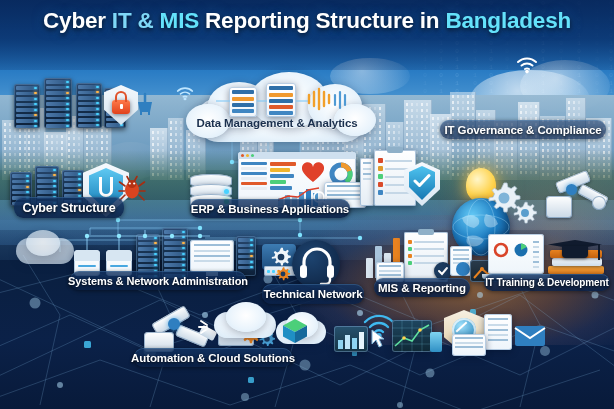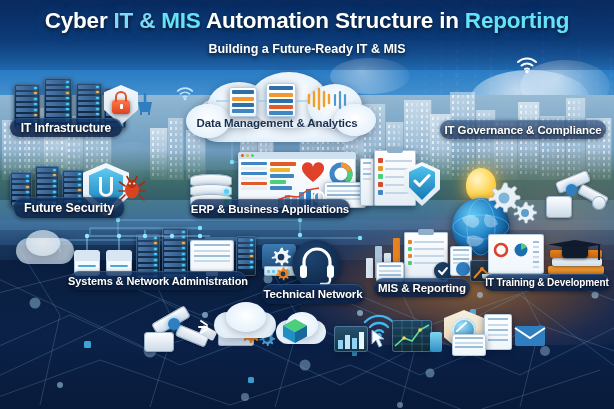--- a/index.html
+++ b/index.html
@@ -1263,23 +1263,22 @@
       <circle cx="300" cy="80" r="2.2"></circle>
         <circle cx="200" cy="88" r="2.2"></circle>
       <circle cx="300" cy="95" r="2.2"></circle>
         <circle cx="250" cy="100" r="2.2"></circle>
       <circle cx="360" cy="98" r="2.2"></circle>
     </g>
   </svg>
 
   <div class="title-band"></div>
   <div class="title">
-    <span class="t-white">Cyber </span><span class="t-cyan">IT &amp; </span><span class="t-cyan2">MIS </span><span class="t-white">Automation Structure in </span><span class="t-cyan2">Reporting</span>
-  </div>
-  <div class="subtitle">Building a Future-Ready IT &amp; MIS</div>
+    <span class="t-white">Cyber </span><span class="t-cyan">IT &amp; </span><span class="t-cyan2">MIS </span><span class="t-white">Reporting Structure in </span><span class="t-cyan2">Bangladesh</span>
+  </div>
 
   <svg class="wifi-ico" style="left:516px;top:56px;" width="22" height="18" viewBox="0 0 22 18">
     <g fill="none" stroke="#ffffff" stroke-width="2" stroke-linecap="round">
       <path d="M2 6 A13 13 0 0 1 20 6"></path>
       <path d="M5.5 9.5 A8.5 8.5 0 0 1 16.5 9.5"></path>
       <path d="M9 13 A4 4 0 0 1 13 13"></path>
     </g>
     <circle cx="11" cy="15.6" r="1.8" fill="#ffffff"></circle>
   </svg>
   <svg class="wifi-ico" style="left:176px;top:86px;" width="18" height="15" viewBox="0 0 22 18">
@@ -1337,23 +1336,20 @@
     <div class="padlock-body" style="left:112px;top:100px;width:18px;height:14px;"></div>
     <div style="position:absolute;left:115px;top:91px;width:12px;height:11px;border:2.6px solid #e0522a;border-bottom:none;border-radius:6px 6px 0 0;"></div>
     <div style="position:absolute;left:120px;top:104px;width:3px;height:5px;background:#fff;border-radius:1px;"></div>
 
     <svg style="position:absolute;left:134px;top:92px;" width="22" height="24" viewBox="0 0 22 24">
       <path d="M11 2 L11 10" stroke="#2f7fc0" stroke-width="2.5" stroke-linecap="round"></path>
       <path d="M4 10 L18 10 L16 20 L6 20 Z" fill="#2f7fc0"></path>
       <path d="M7 20 L7 23 M15 20 L15 23" stroke="#2f7fc0" stroke-width="2"></path>
     </svg>
   </div>
-  <div class="chip" style="left:10px;top:118px;width:112px;height:19px;font-size:12px;">
-    <span>IT Infrastructure</span>
-  </div>
 
   <div>
     <div class="cloudshape" style="left:196px;top:98px;width:170px;height:44px;border-radius:22px;"></div>
     <div class="cloudshape" style="left:208px;top:82px;width:62px;height:46px;"></div>
     <div class="cloudshape" style="left:250px;top:72px;width:78px;height:56px;"></div>
     <div class="cloudshape" style="left:308px;top:84px;width:54px;height:44px;"></div>
     <div class="cloudshape" style="left:186px;top:104px;width:44px;height:34px;"></div>
     <div class="cloudshape" style="left:334px;top:104px;width:42px;height:32px;"></div>
 
     <div class="screen" style="left:229px;top:87px;width:28px;height:30px;">
@@ -1447,21 +1443,21 @@
         <line x1="7" y1="21" x2="2" y2="26"></line>
           <line x1="21" y1="21" x2="26" y2="26"></line>
         <line x1="11.5" y1="7" x2="9" y2="2.5"></line>
           <line x1="16.5" y1="7" x2="19" y2="2.5"></line>
       </g>
       <circle cx="11.8" cy="9.5" r="1.1" fill="#fff"></circle>
         <circle cx="16.2" cy="9.5" r="1.1" fill="#fff"></circle>
     </svg>
   </div>
   <div class="chip" style="left:14px;top:197px;width:110px;height:21px;font-size:12.5px;">
-    <span>Future  Security</span>
+    <span>Cyber  Structure</span>
   </div>
 
   <div>
     <div class="db" style="left:190px;top:174px;width:42px;height:14px;"></div>
     <div class="db" style="left:190px;top:184px;width:42px;height:14px;"></div>
     <div class="db" style="left:190px;top:194px;width:42px;height:14px;"></div>
     <div style="position:absolute;left:224px;top:189px;width:5px;height:5px;border-radius:50%;background:#49d2ff;box-shadow:0 0 4px #49d2ff;"></div>
     <div style="position:absolute;left:224px;top:199px;width:5px;height:5px;border-radius:50%;background:#4ce08a;box-shadow:0 0 4px #4ce08a;"></div>
 
     <div class="screen" style="left:238px;top:152px;width:118px;height:56px;">
@@ -1808,20 +1804,23 @@
     <div class="cloudshape" style="left:214px;top:312px;width:62px;height:26px;border-radius:13px;"></div>
     <div class="cloudshape" style="left:226px;top:302px;width:40px;height:30px;"></div>
     <div class="cloudshape" style="left:276px;top:320px;width:50px;height:24px;border-radius:12px;"></div>
     <div class="cloudshape" style="left:286px;top:312px;width:32px;height:26px;"></div>
     <svg style="position:absolute;left:280px;top:316px;" width="30" height="30" viewBox="0 0 30 30">
       <path d="M15 3 L27 9.5 L15 16 L3 9.5Z" fill="#4ccf7a"></path>
       <path d="M3 9.5 L15 16 L15 27 L3 20.5Z" fill="#1f8fc4"></path>
       <path d="M27 9.5 L15 16 L15 27 L27 20.5Z" fill="#16699b"></path>
     </svg>
   </div>
+  <div class="chip" style="left:134px;top:348px;width:158px;height:19px;font-size:11.5px;">
+    <span>Automation &amp; Cloud Solutions</span>
+  </div>
 
   <div>
     <div class="screen" style="left:334px;top:326px;width:34px;height:26px;background:linear-gradient(180deg,#27526f,#153344);">
       <svg width="34" height="26" viewBox="0 0 34 26">
         <rect x="4" y="14" width="5" height="9" fill="#8fd4f2"></rect>
         <rect x="11" y="9" width="5" height="14" fill="#bfe6fa"></rect>
         <rect x="18" y="12" width="5" height="11" fill="#8fd4f2"></rect>
         <rect x="25" y="6" width="5" height="17" fill="#e8f5fd"></rect>
       </svg>
     </div>

